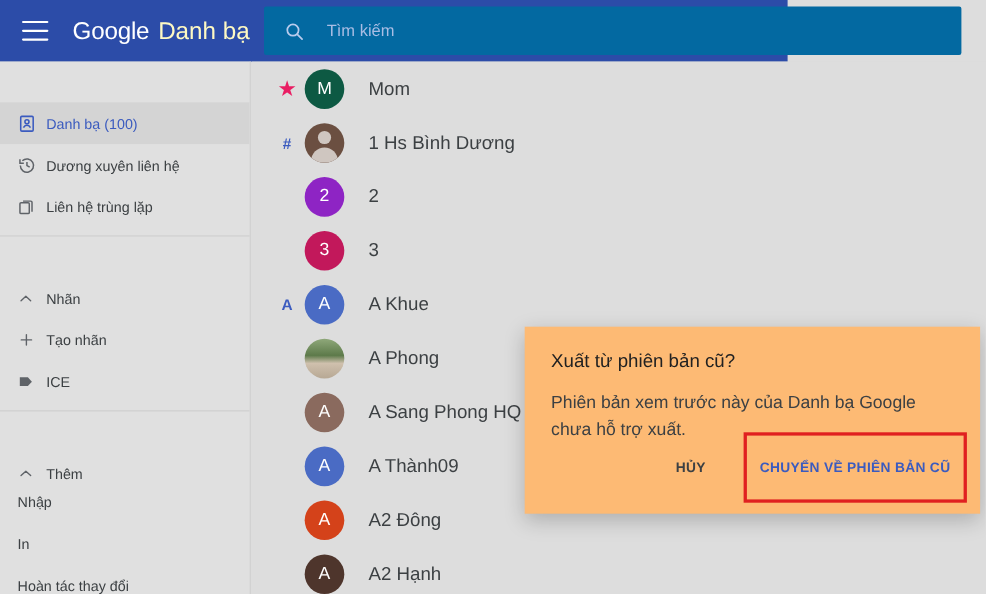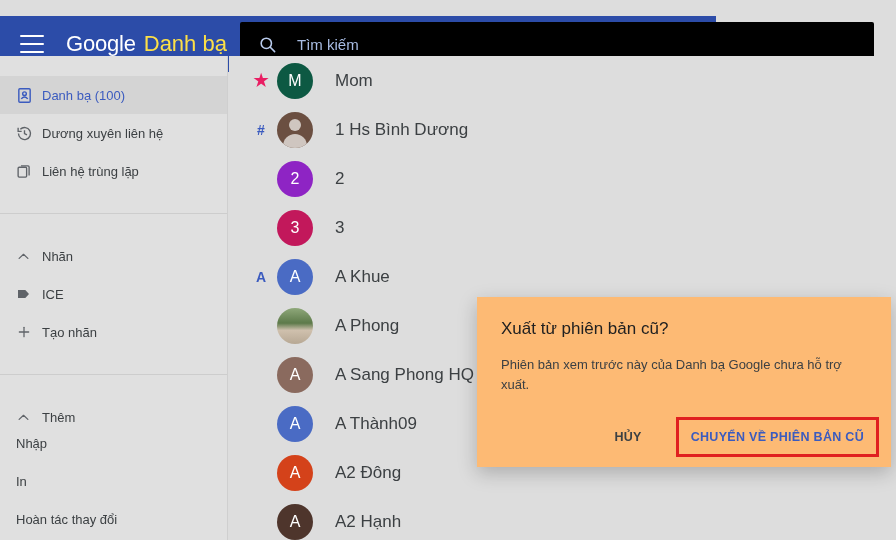--- a/index.html
+++ b/index.html
@@ -6,55 +6,55 @@
   html, body {
     width: 896px; height: 540px;
     font-family: "Liberation Sans", sans-serif;
     background: #dddddd;
     overflow: hidden;
   }
   #app { position: relative; width: 896px; height: 540px; overflow: hidden; }
 
   
   .header {
-    position: absolute; top: 16px; left: 0;
+    position: absolute; top: 0; left: 0;
     width: 716px; height: 56px;
     background: #2c4ca8;
     display: flex; align-items: center;
   }
   .hamburger {
     width: 24px; height: 18px; margin-left: 20px; margin-right: 22px;
     display: flex; flex-direction: column; justify-content: space-between;
     cursor: pointer;
   }
   .hamburger span { display: block; height: 2px; width: 24px; background: #ffffff; border-radius: 1px; }
   .brand { display: flex; align-items: baseline; gap: 8px; }
   .brand-google {
     color: #ffffff; font-size: 22px; letter-spacing: -0.2px;
   }
-  .brand-app { color: #fde047; font-size: 22px; }
+  .brand-app { color: #fef9c3; font-size: 22px; }
   .searchbar {
     position: absolute; left: 240px; top: 6px;
     width: 634px; height: 44px;
-    background: #000000; border-radius: 2px;
+    background: #0369a1; border-radius: 2px;
     display: flex; align-items: center;
     cursor: text;
   }
   .search-icon { margin-left: 18px; margin-right: 20px; display:flex; }
   .search-placeholder { color: #a9bde4; font-size: 15px; }
 
   
   .sidebar {
     position: absolute; top: 56px; left: 0;
     width: 228px; height: 484px;
     background: #e0e0e0;
     border-right: 1px solid #cfcfcf;
     overflow: hidden;
   }
-  .nav-section { padding: 20px 0; }
+  .nav-section { padding: 4px 0; margin-top: 33px; }
   .nav-divider { height: 1px; background: #cdcdcd; margin: 3px 0; }
   .nav-item {
     display: flex; align-items: center;
     height: 38px; padding-left: 16px;
     cursor: pointer; font-size: 13px; color: #3c4043;
   }
   .nav-item .ic { width: 26px; display: flex; align-items: center; justify-content: flex-start; }
   .nav-item.active { background: #d4d4d4; color: #3b5bbf; }
   .nav-item.active .lbl { color: #3b5bbf; }
   .nav-sub {
@@ -105,38 +105,38 @@
     position: absolute; left: 477px; top: 297px;
     width: 414px; height: 170px;
     background: #fdba74;
     box-shadow: 0 6px 18px rgba(0,0,0,0.22);
   }
   .dlg-title {
     font-size: 17px; color: #212121;
     padding: 22px 24px 0 24px;
   }
   .dlg-body {
-    font-size: 13px; color: #3c4043; line-height: 1.5;
+    font-size: 16px; color: #3c4043; line-height: 1.5;
     padding: 16px 26px 0 24px;
   }
   .dlg-actions {
     position: absolute; right: 12px; bottom: 10px;
     display: flex; align-items: center; gap: 20px;
   }
   .btn-cancel {
     font-size: 12.5px; color: #3c4043; font-weight: bold;
     padding: 10px 14px; cursor: pointer; background: none; border: none;
     font-family: "Liberation Sans", sans-serif; letter-spacing: 0.3px;
   }
   .btn-primary-wrap {
     border: 3px solid #e02020; padding: 0;
   }
   .btn-primary {
     font-size: 12.5px; color: #3b5bbf; font-weight: bold;
-    padding: 10px 12px; cursor: pointer; background: none; border: none;
+    padding: 22px 12px; cursor: pointer; background: none; border: none;
     font-family: "Liberation Sans", sans-serif; letter-spacing: 0.3px;
     white-space: nowrap;
   }
 </style>
 </head>
 <body>
 
 <div id="app">
 
   <div class="header">
@@ -204,35 +204,35 @@
           <svg width="15" height="15" viewBox="0 0 24 24" fill="none" stroke="#5f6368" stroke-width="2">
             <polyline points="5,15 12,8.5 19,15" stroke-linecap="round" stroke-linejoin="round"></polyline>
           </svg>
         </span>
         <span class="lbl">Nhãn</span>
       </div>
 
 
       <div class="nav-item">
         <span class="ic">
-          <svg width="16" height="16" viewBox="0 0 24 24" fill="#5f6368">
-            <path d="M3 6h11l5.5 6L14 18H3z"></path>
-          </svg>
-        </span>
-        <span class="lbl">ICE</span>
-      </div>
-
-      <div class="nav-item">
-        <span class="ic">
           <svg width="16" height="16" viewBox="0 0 24 24" fill="none" stroke="#5f6368" stroke-width="1.9">
             <line x1="12" y1="5" x2="12" y2="19" stroke-linecap="round"></line>
             <line x1="5" y1="12" x2="19" y2="12" stroke-linecap="round"></line>
           </svg>
         </span>
         <span class="lbl">Tạo nhãn</span>
+      </div>
+
+      <div class="nav-item">
+        <span class="ic">
+          <svg width="16" height="16" viewBox="0 0 24 24" fill="#5f6368">
+            <path d="M3 6h11l5.5 6L14 18H3z"></path>
+          </svg>
+        </span>
+        <span class="lbl">ICE</span>
       </div>
     </div>
 
     <div class="nav-divider"></div>
 
     <div class="nav-section">
       <div class="nav-item">
         <span class="ic">
           <svg width="15" height="15" viewBox="0 0 24 24" fill="none" stroke="#5f6368" stroke-width="2">
             <polyline points="5,15 12,8.5 19,15" stroke-linecap="round" stroke-linejoin="round"></polyline>

